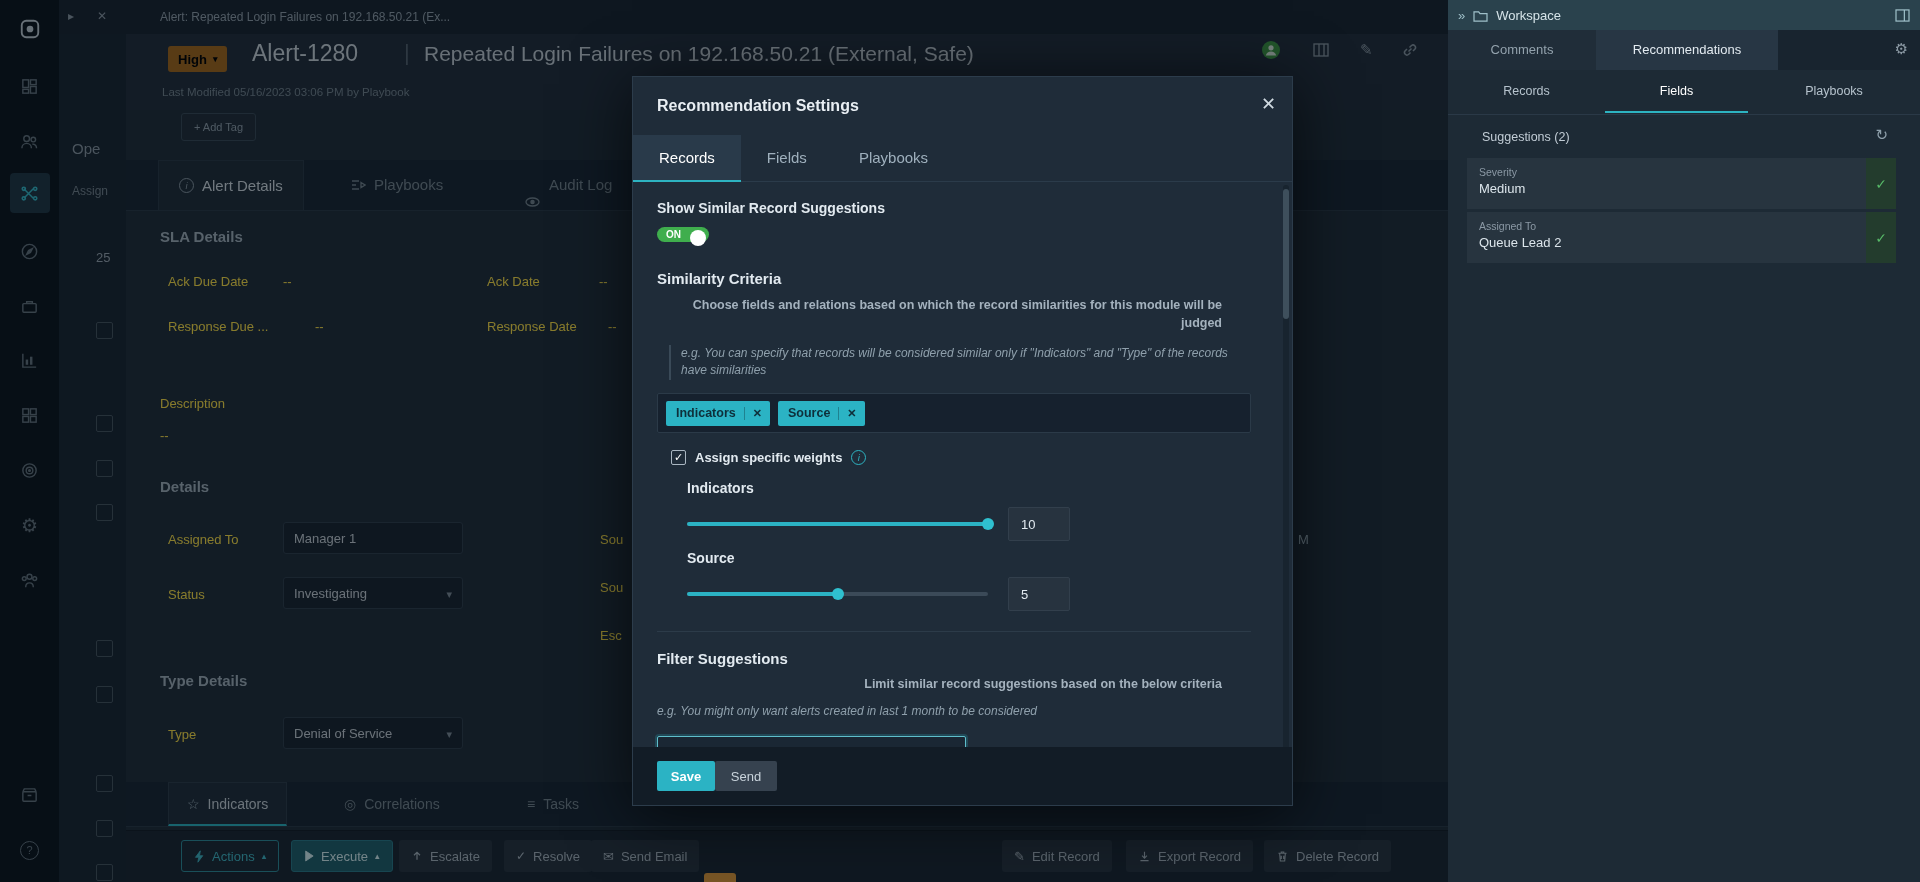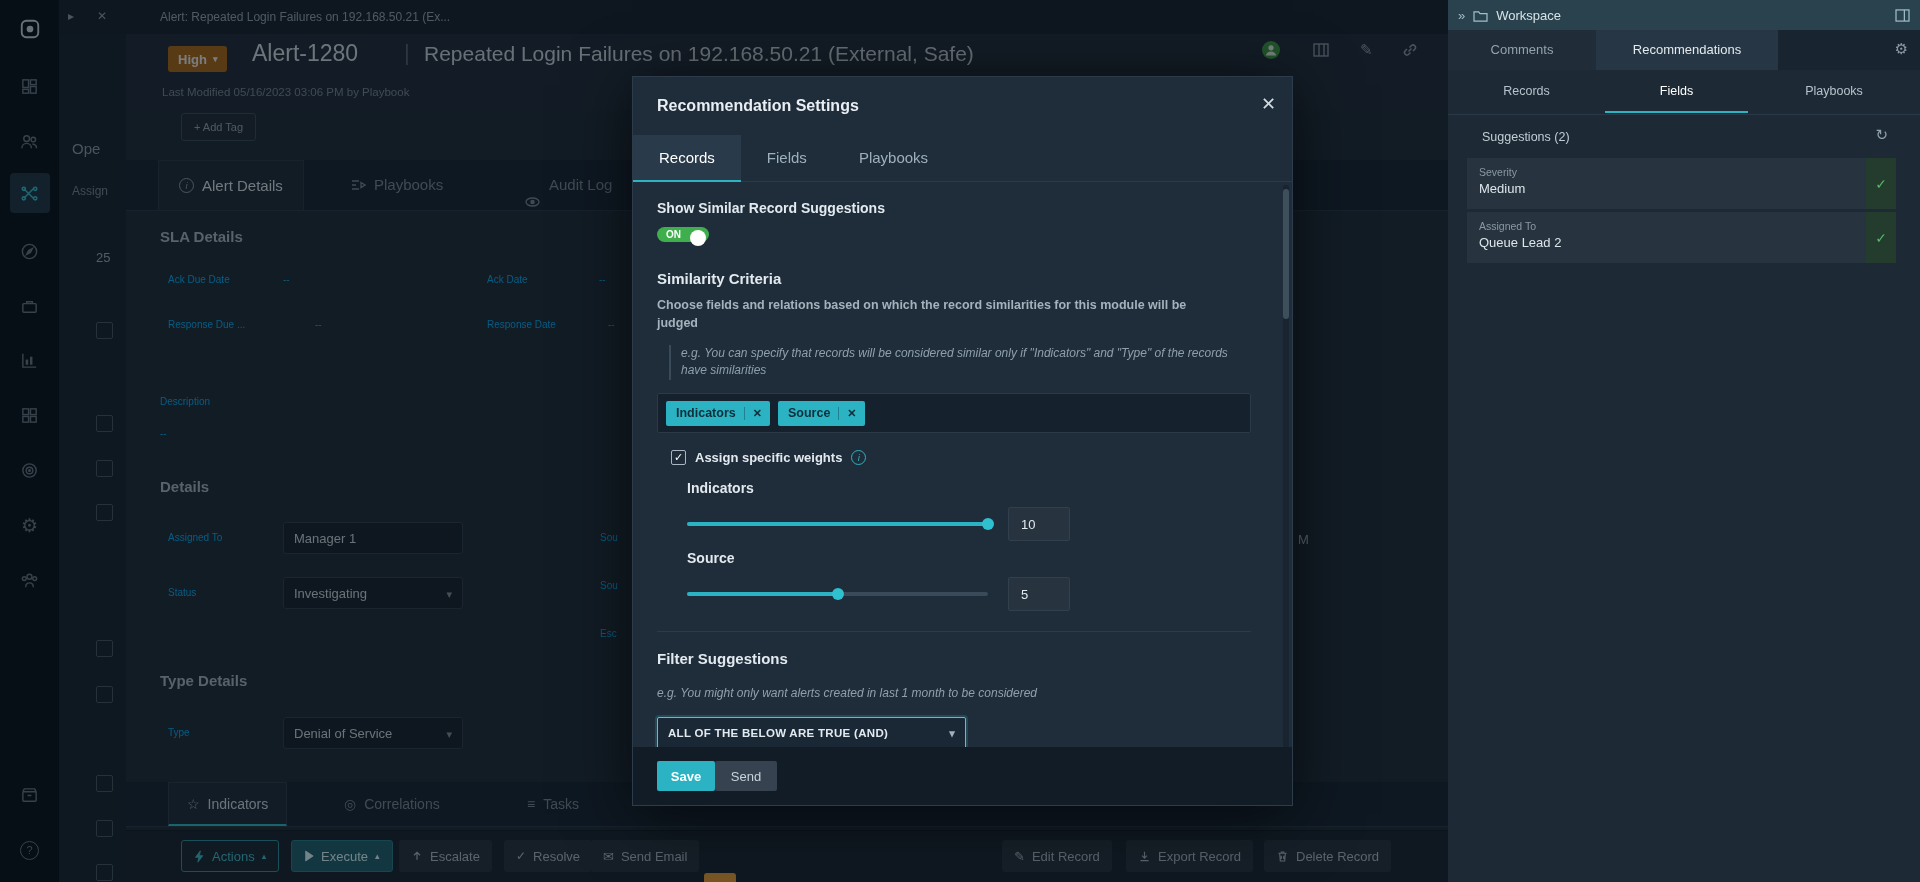--- a/index.html
+++ b/index.html
@@ -19,32 +19,32 @@
   
   .topbar{left:59px;top:0;width:1389px;height:34px;background:#1a2530;border-bottom:1px solid #121b23;}
 
   
   .mini{left:59px;top:34px;width:67px;height:848px;background:#1a2631;border-right:1px solid #121b23;}
   .row-check{width:15px;height:15px;border:1px solid #46555f;border-radius:2px;background:transparent;}
 
   
   .main-bg{left:126px;top:34px;width:1322px;height:848px;background:#202e3a;}
   .hdr-strip{left:126px;top:34px;width:1322px;height:76px;background:#232f3c;}
-  .sev-badge{height:26px;background:#a5681c;border-radius:3px;color:#e5e5e5;font-size:13px;font-weight:bold;
+  .sev-badge{height:26px;background:#a5681c;border-radius:3px;color:#000000;font-size:13px;font-weight:bold;
              display:inline-flex;align-items:center;padding:0 10px;gap:6px;}
   .tabbar{background:#1a2733;border-bottom:1px solid #2a3947;}
   .tab-active{background:#202e3a;border:1px solid #2a3947;border-bottom:none;color:#d4dde3;}
   .field{background:#1a2530;border:1px solid #303f4c;border-radius:3px;height:32px;line-height:32px;
          padding:0 10px;color:#c6cfd6;font-size:13px;box-sizing:border-box;}
   .field .car{float:right;color:#7f8d98;font-size:11px;}
   .btn{height:32px;border-radius:3px;background:#28343f;color:#a9b5bf;font-size:13px;display:inline-flex;
        align-items:center;justify-content:center;gap:7px;box-sizing:border-box;padding:0 12px;}
   .btn svg{stroke:currentColor;}
   .sec-head{font-size:15px;font-weight:bold;color:#a3b1bc;}
-  .lbl{font-size:10px;color:#0ea5e9;}
+  .lbl{font-size:13px;color:#fde047;}
 
   
   .ws{left:1448px;top:0;width:472px;height:882px;background:#1d2a35;z-index:15;}
   .ws-head{position:absolute;left:0;top:0;width:472px;height:30px;background:#2a424d;display:flex;
            align-items:center;padding:0 10px;box-sizing:border-box;gap:8px;color:#d6e4e9;}
   .ws-tabs{position:absolute;left:0;top:30px;width:472px;height:40px;background:#18242f;}
   .ws-tab{position:absolute;top:0;height:40px;line-height:40px;text-align:center;font-size:13px;}
   .ws-subrow{position:absolute;left:0;top:70px;width:472px;height:44px;border-bottom:1px solid #2a3947;}
   .ws-sub{position:absolute;top:0;height:43px;line-height:43px;text-align:center;font-size:12.5px;color:#b6c3cd;}
   .sug-card{position:absolute;left:19px;width:429px;height:51px;background:#27343f;display:flex;}
@@ -71,21 +71,21 @@
           align-items:center;padding-left:24px;box-sizing:border-box;}
   .b-save{width:58px;height:30px;background:#2bb3c4;color:#fff;font-size:13px;font-weight:bold;border:none;
           border-radius:2px;display:flex;align-items:center;justify-content:center;cursor:pointer;}
   .b-close{width:62px;height:30px;background:#36424f;color:#c9d3db;font-size:13px;border:none;border-radius:2px;
            display:flex;align-items:center;justify-content:center;cursor:pointer;}
   .bold-w{font-weight:bold;color:#e2eaf0;}
   .toggle{width:52px;height:15px;border-radius:11px;background:#3fae4d;position:relative;color:#fff;
           font-size:10px;font-weight:bold;display:flex;align-items:center;padding-left:9px;box-sizing:border-box;
           cursor:pointer;}
   .toggle .knob{position:absolute;right:3px;top:3px;width:16px;height:16px;border-radius:50%;background:#fff;}
-  .m-desc{font-size:12.5px;font-weight:600;color:#a4b2be;max-width:565px;line-height:1.4;}
+  .m-desc{font-size:12.5px;font-weight:600;color:#a4b2be;max-width:565px;line-height:1.4;text-align:right;}
   .m-eg{font-size:12px;font-style:italic;color:#8fa0ac;max-width:555px;line-height:1.45;}
   .tagbox{width:594px;height:40px;background:#16212e;border:1px solid #2b3a48;border-radius:2px;
           box-sizing:border-box;padding:7px 8px;display:flex;gap:8px;}
   .chip{background:#2bb3c4;color:#0e2f3a;font-size:12.5px;font-weight:bold;height:25px;border-radius:2px;
         display:inline-flex;align-items:center;padding-left:10px;}
   .chip .x{padding:0 8px;margin-left:8px;border-left:1px solid rgba(10,40,48,.35);font-size:11px;cursor:pointer;}
   .cbx{width:15px;height:15px;border:1px solid #aab7c2;border-radius:2px;display:inline-flex;align-items:center;
        justify-content:center;color:#fff;font-size:11px;box-sizing:border-box;cursor:pointer;}
   .info-dot{display:inline-flex;width:15px;height:15px;border-radius:50%;border:1px solid #2db3c1;color:#2db3c1;
             align-items:center;justify-content:center;font-size:9.5px;font-style:italic;box-sizing:border-box;}
@@ -468,21 +468,22 @@
             <div class="s-fill" style="width: 50%;"></div>
             <div class="s-handle" style="left: calc(50% - 6px);"></div>
           </div>
           <div class="s-val">5</div>
         </div>
       </div>
 
       <div class="divline" style="margin-top:20px"></div>
 
       <div class="bold-w" style="font-size:15px;margin-top:18px">Filter Suggestions</div>
-      <div class="m-eg" style="margin-top:18px">e.g. You might only want alerts created in last 1 month to be considered</div>
+      <div class="m-desc" style="margin-top:9px">Limit similar record suggestions based on the below criteria</div>
+      <div class="m-eg" style="margin-top:10px">e.g. You might only want alerts created in last 1 month to be considered</div>
 
       <div class="cond" style="margin-top:15px">
         <span>ALL OF THE BELOW ARE TRUE (AND)</span>
         <span style="margin-left:auto;color:#9fb0bb;font-size:11px">▾</span>
       </div>
     </div>
 
     <div class="m-scroll-track"></div>
     <div class="m-scroll-thumb"></div>
 

